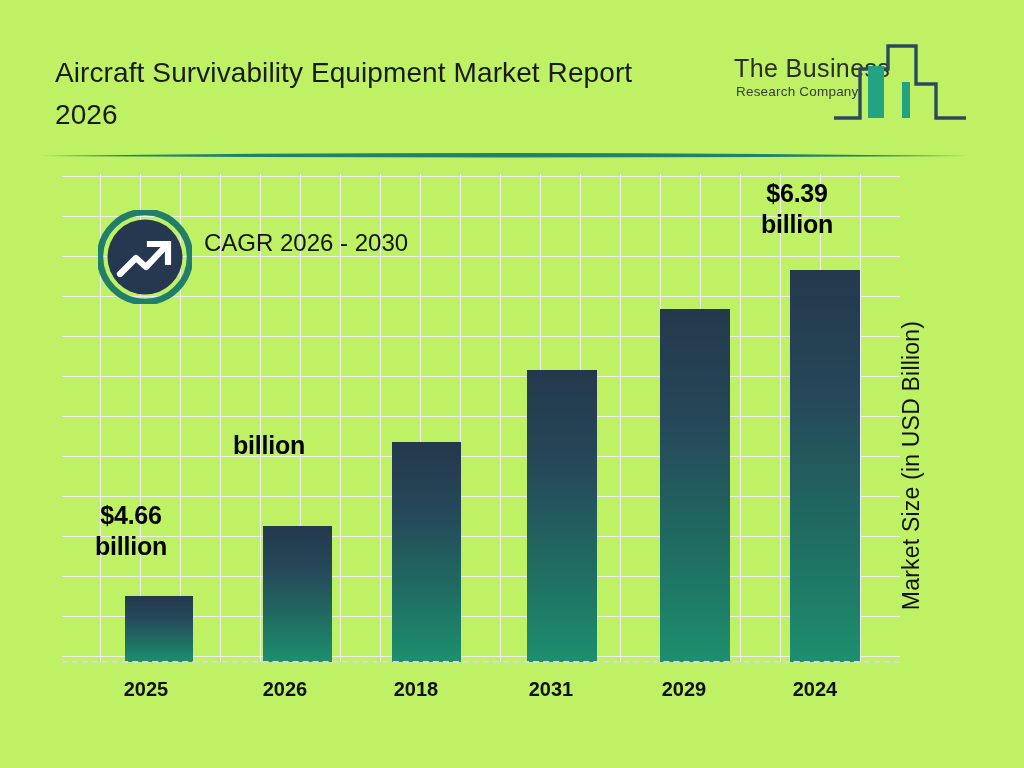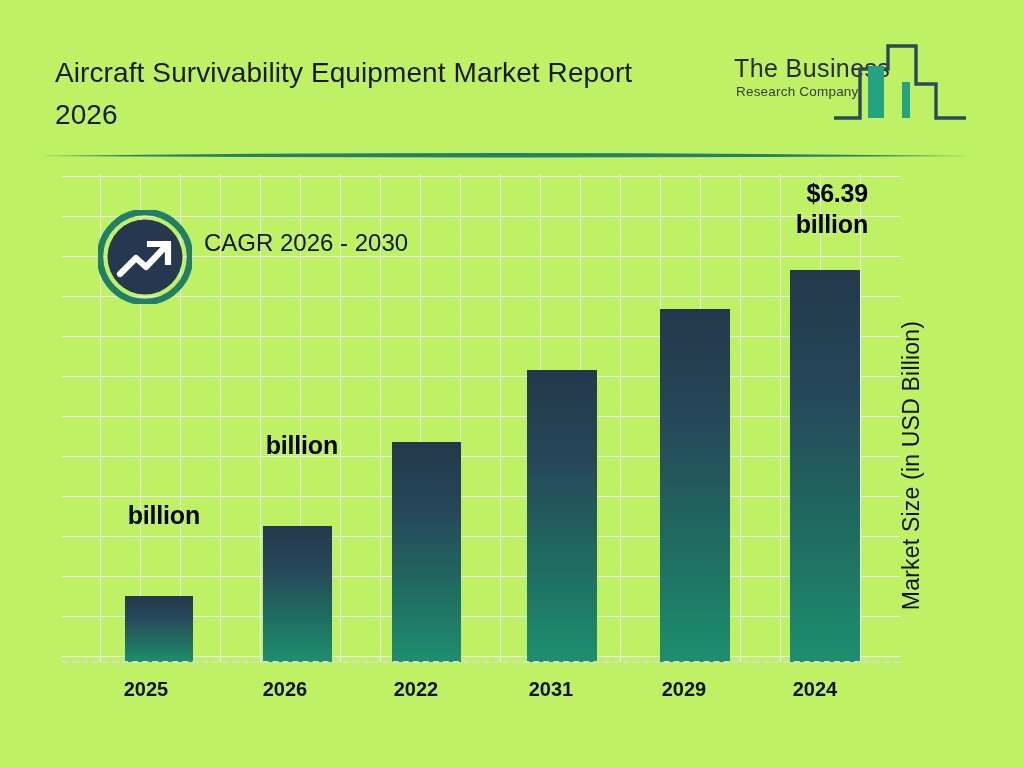--- a/index.html
+++ b/index.html
@@ -107,21 +107,21 @@
     border-top: 2px dashed #d9d9d9;
   }
 
   .bar {
     position: absolute;
     bottom: 0;
     background: linear-gradient(to bottom, #24384c 0%, #26485a 32%, #1f6f62 70%, #1d8f6e 100%);
   }
   .bar-label {
     position: absolute;
-    text-align: right;
+    text-align: center;
     font-size: 25px;
     font-weight: bold;
     color: #000000;
     line-height: 31px;
     letter-spacing: -0.2px;
   }
   .tick-label {
     position: absolute;
     text-align: center;
     font-size: 20px;
@@ -214,33 +214,34 @@
       <div class="bar" style="left:201px; width:69px; height:136px;"></div>
       <div class="bar" style="left:330px; width:69px; height:220px;"></div>
       <div class="bar" style="left:465px; width:70px; height:292px;"></div>
       <div class="bar" style="left:598px; width:70px; height:353px;"></div>
       <div class="bar" style="left:728px; width:70px; height:392px;"></div>
     </div>
 
     <div id="baseline"></div>
 
     <div class="bar-label" style="left:62px; top:340px; width:138px;">
+      <div>$4.66</div>
       <div>billion</div>
     </div>
     <div class="bar-label" style="left:200px; top:270px; width:138px;">
       <div>billion</div>
     </div>
     <div class="bar-label" style="left:726px; top:18px; width:142px;">
       <div>$6.39</div>
       <div>billion</div>
     </div>
 
     <div class="tick-label" style="left:86px; width:120px;">2025</div>
     <div class="tick-label" style="left:225px; width:120px;">2026</div>
-    <div class="tick-label" style="left:356px; width:120px;">2022</div>
+    <div class="tick-label" style="left:356px; width:120px;">2018</div>
     <div class="tick-label" style="left:491px; width:120px;">2031</div>
     <div class="tick-label" style="left:624px; width:120px;">2029</div>
     <div class="tick-label" style="left:755px; width:120px;">2024</div>
 
     <div id="y-axis-title">
       <span>Market Size (in USD Billion)</span>
     </div>
 
     <div id="cagr-badge">
       <svg id="cagr-circle" width="94" height="94" viewBox="0 0 94 94">

